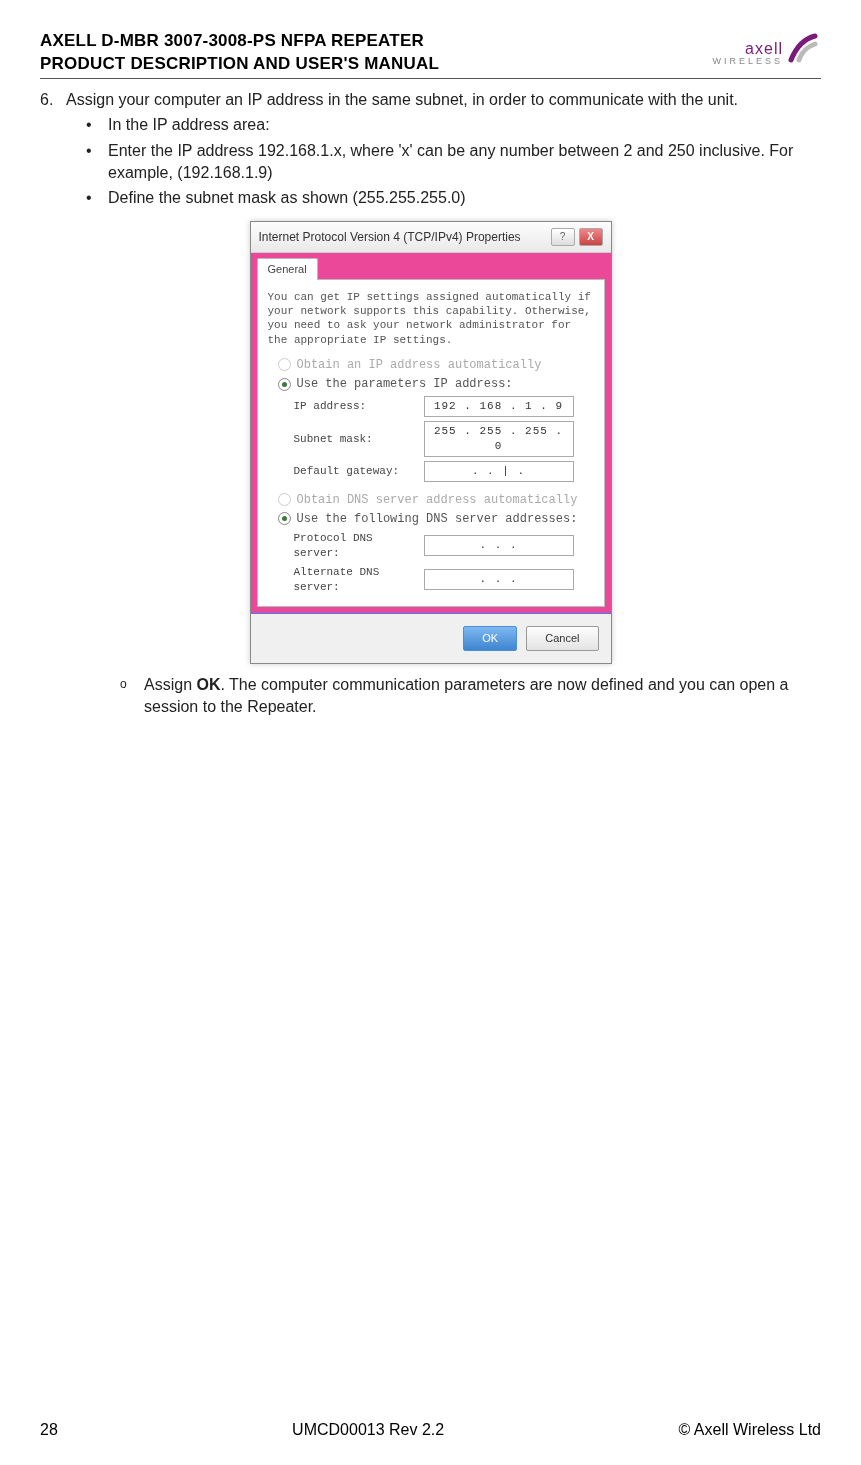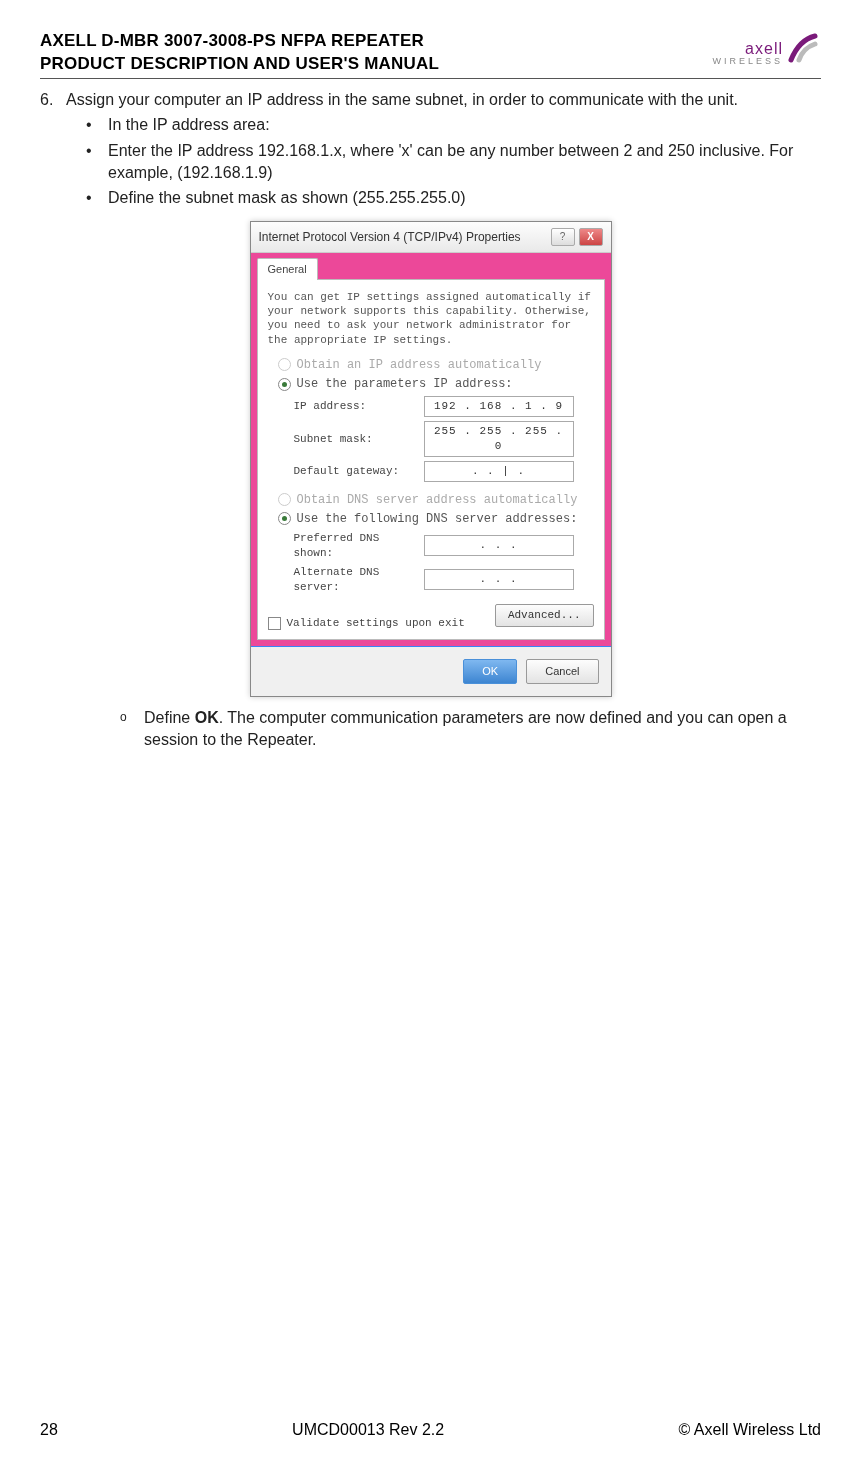--- a/index.html
+++ b/index.html
@@ -325,48 +325,41 @@
           <div class="group" style="margin-top:10px;">
             <div class="radio-row">
               <span class="radio dis"></span>
               <span style="color:#aaa;">Obtain DNS server address automatically</span>
             </div>
             <div class="radio-row">
               <span class="radio sel"></span>
               <span>Use the following DNS server addresses:</span>
             </div>
             <div class="field-row">
-              <span class="field-label">Preferred DNS shown:</span>
+              <span class="field-label">Protocol DNS server:</span>
               <span class="ipbox">.       .       .</span>
             </div>
             <div class="field-row">
               <span class="field-label">Alternate DNS server:</span>
               <span class="ipbox">.       .       .</span>
             </div>
           </div>
 
-          <div class="clearfix" style="margin-top:10px;">
-            <div class="check-row" style="float:left;">
-              <span class="checkbox"></span>
-              <span>Validate settings upon exit</span>
-            </div>
-            <span class="adv-btn">Advanced...</span>
-          </div>
         </div>
         <div class="btnrow">
           <span class="dlg-btn primary">OK</span>
           <span class="dlg-btn">Cancel</span>
         </div>
       </div>
     </div>
 
     <ul class="subbullets">
       <li>
         <span class="circ">o</span>
-        <span>Define </span><b>OK</b><span>. The computer communication parameters are now defined and you can open a session to the Repeater.</span>
+        <span>Assign </span><b>OK</b><span>. The computer communication parameters are now defined and you can open a session to the Repeater.</span>
       </li>
     </ul>
   </div>
 </div>
 
 <div class="footer">
   <span>28</span>
   <span>UMCD00013 Rev 2.2</span>
   <span>© Axell Wireless Ltd</span>
 </div>

